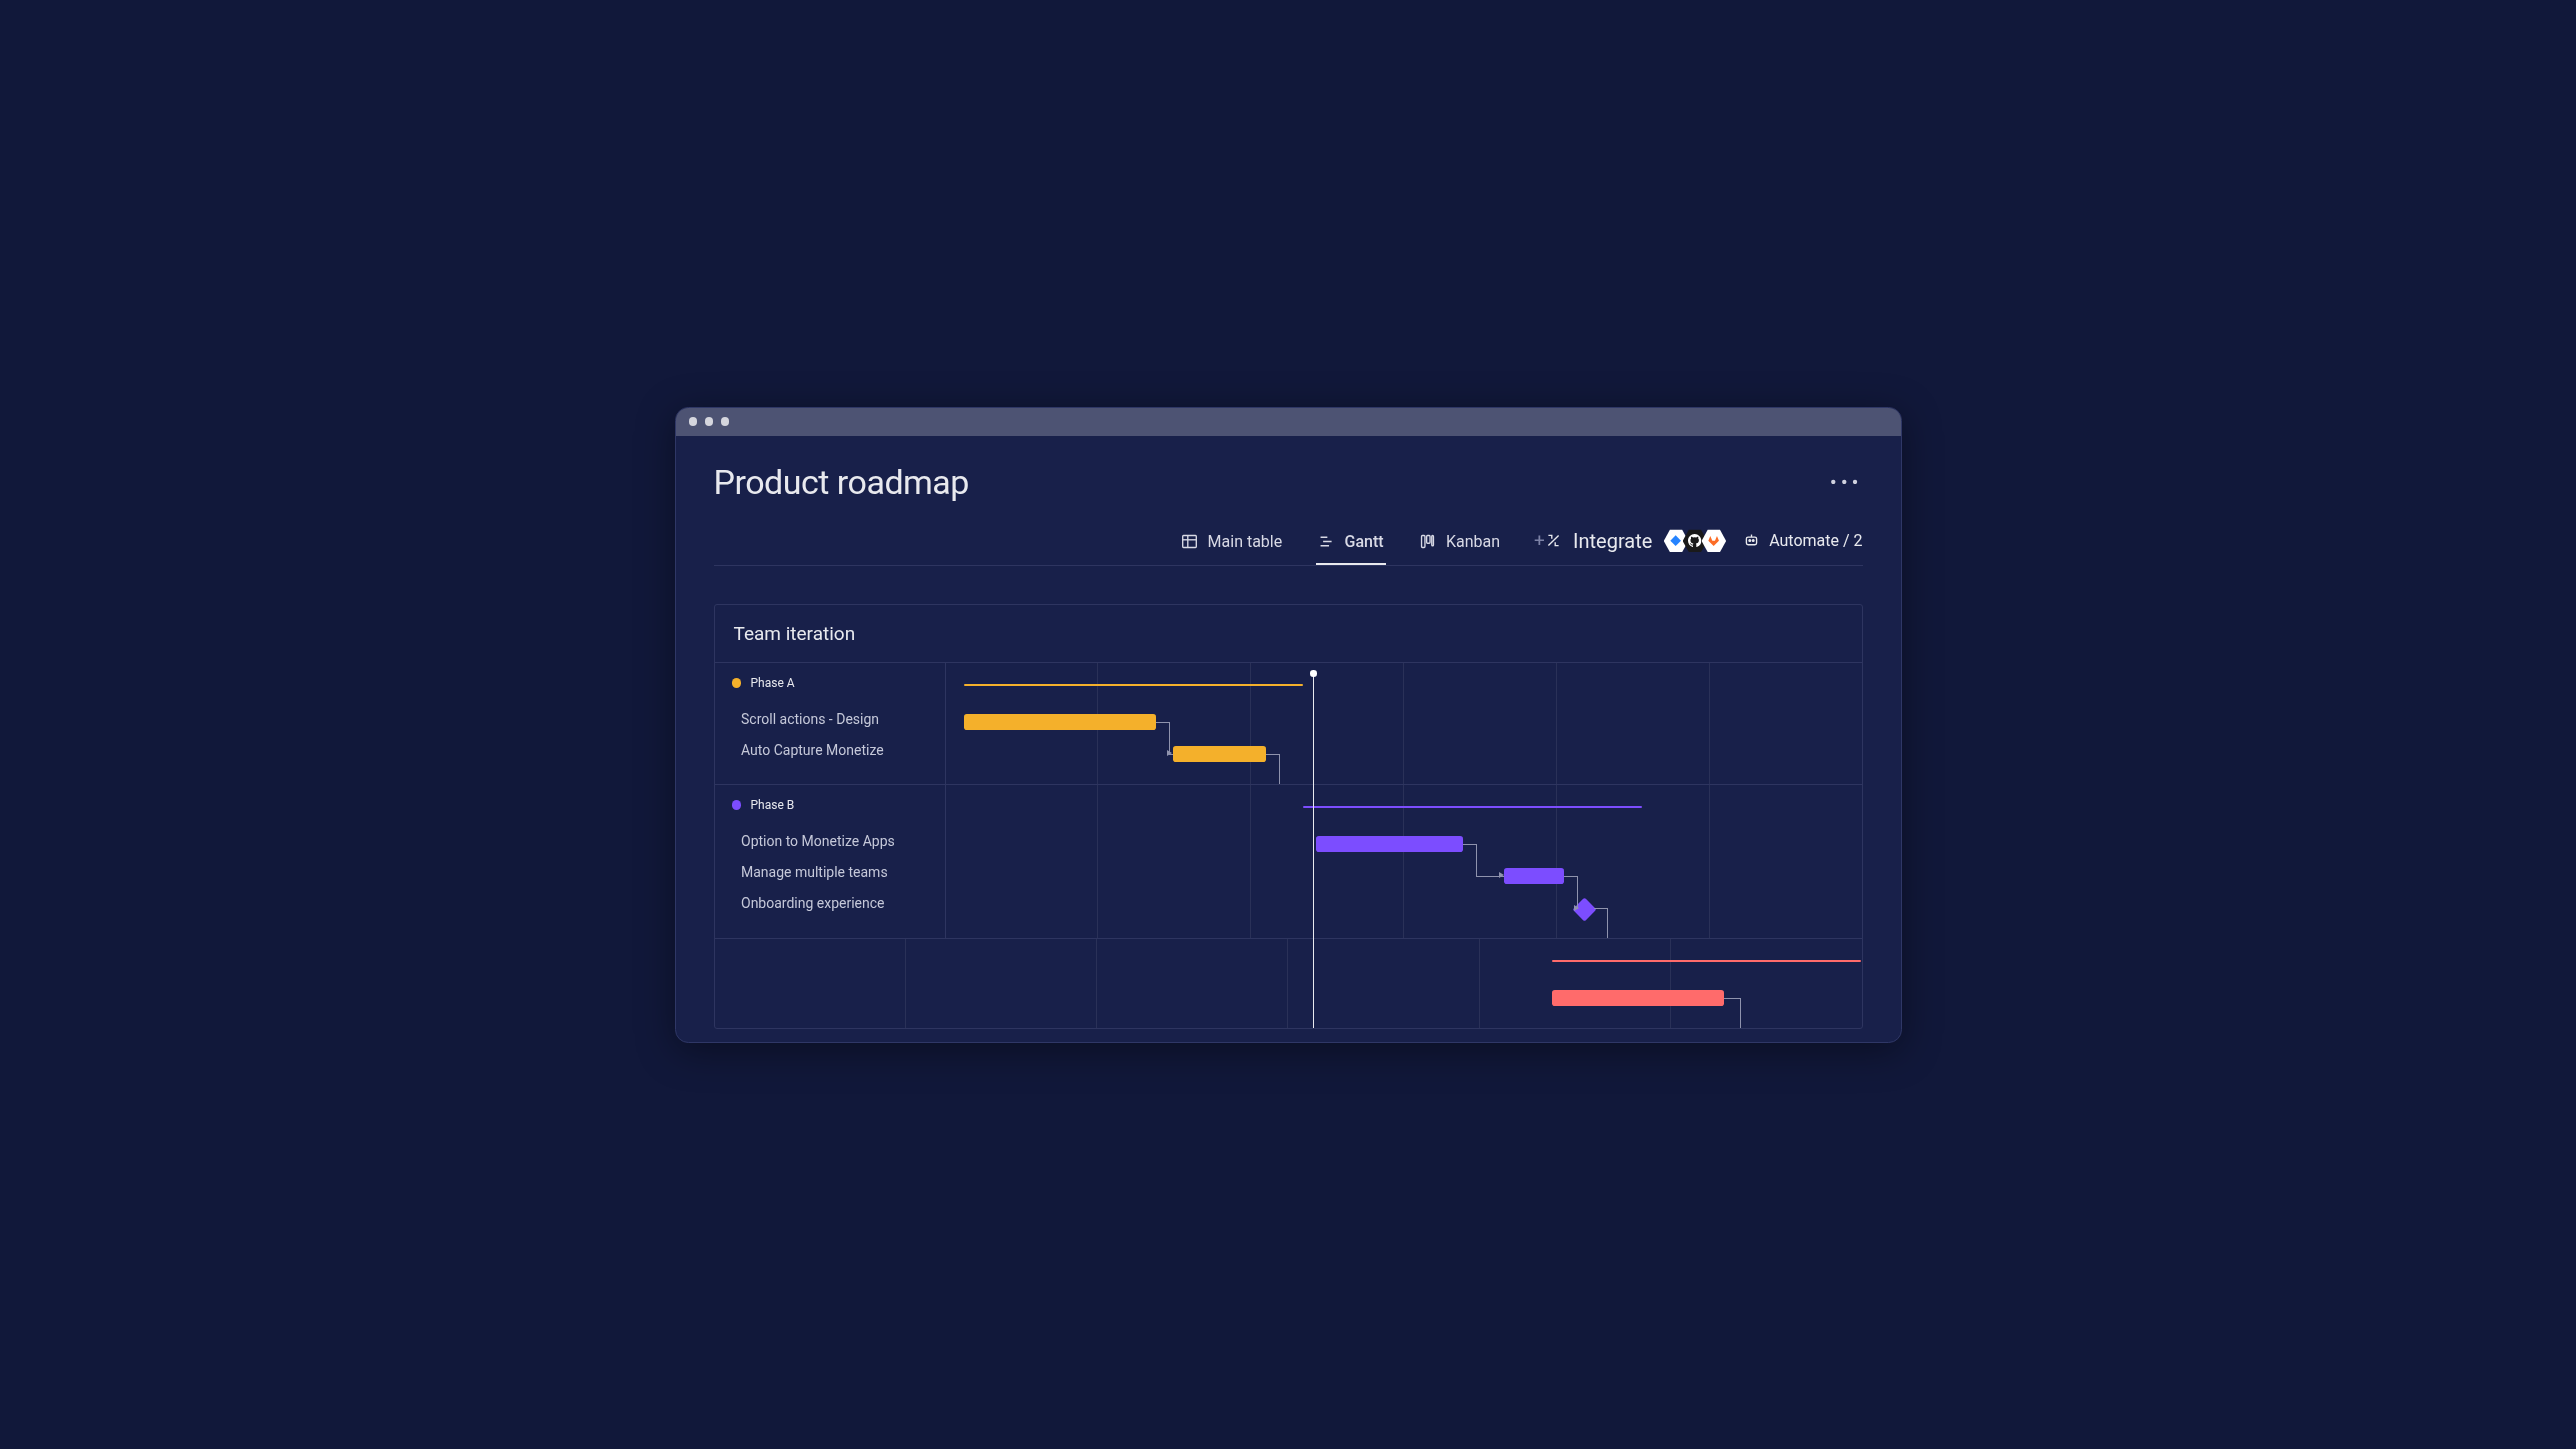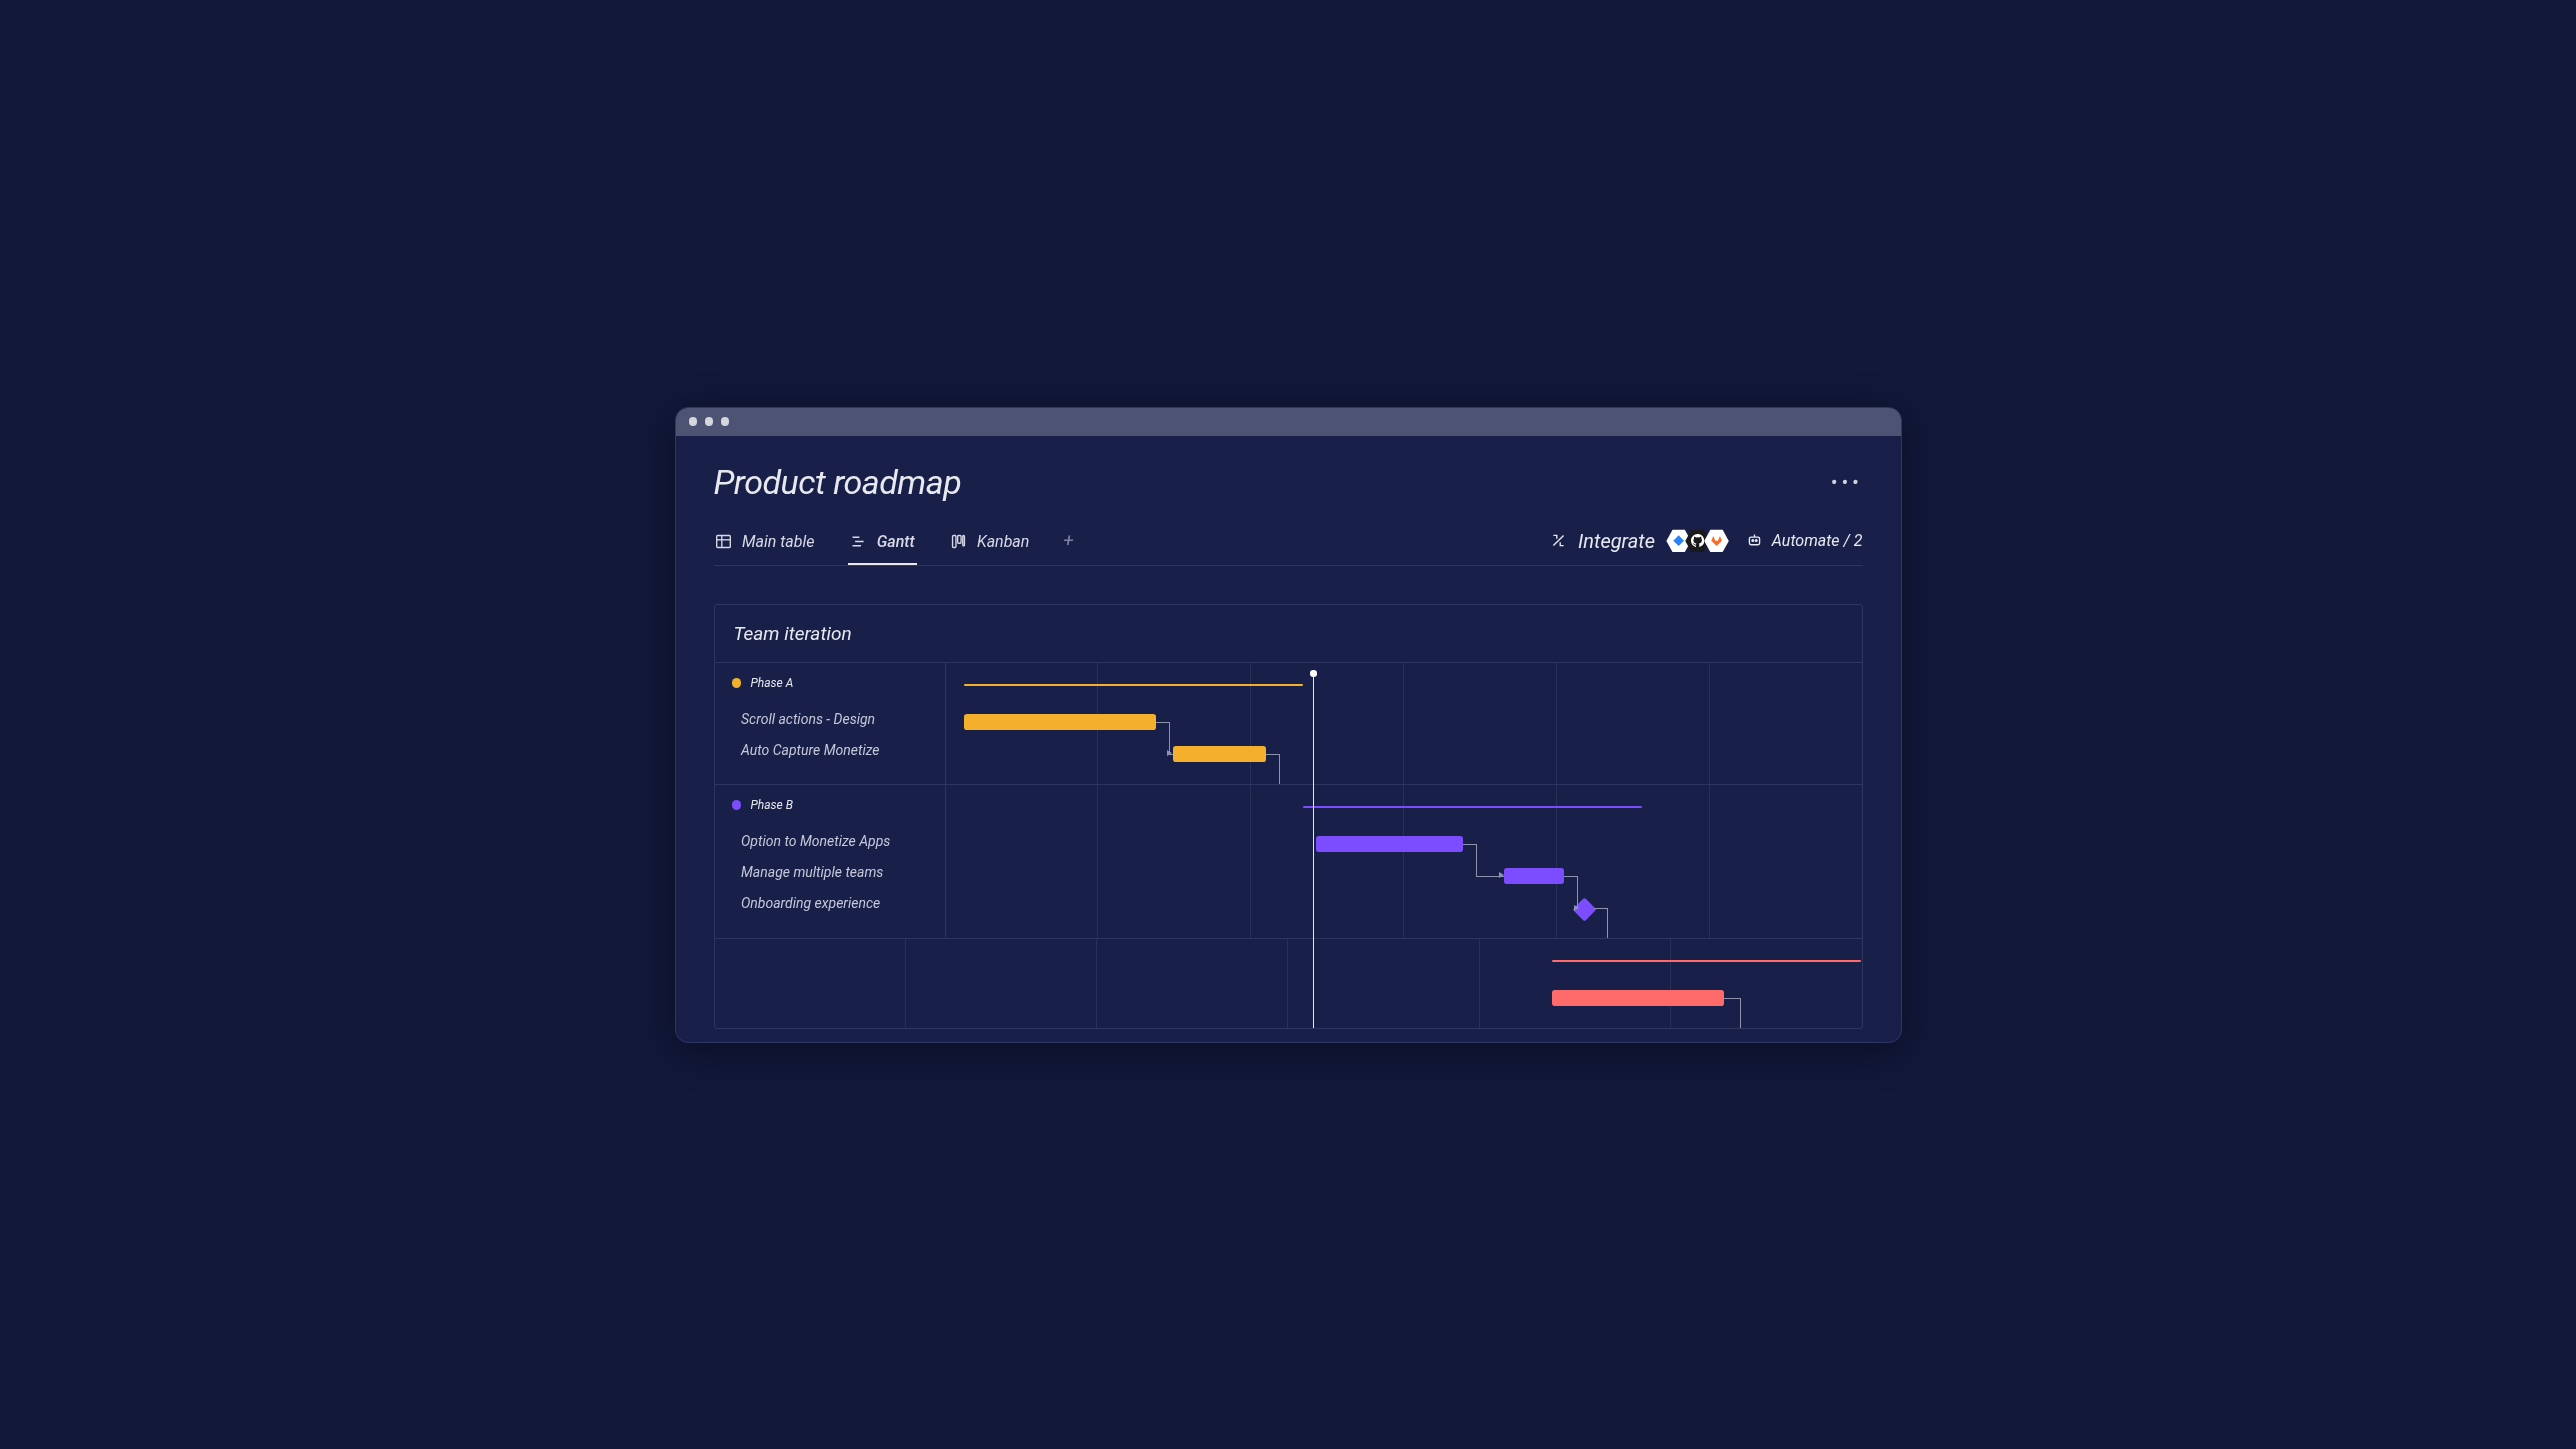--- a/index.html
+++ b/index.html
@@ -14,21 +14,20 @@
     min-height: 100vh;
     padding: 38px;
   }
   .window {
     width: 1227px;
     background: #18204a;
     border-radius: 13.3px;
     overflow: hidden;
     box-shadow: 0 7.6px 38px rgba(0,0,0,.4);
     border: 0.9px solid #2f3766;
-    font-style: italic;
   }
   .titlebar {
     background: #4d5373;
     height: 28px;
     display: flex;
     align-items: center;
     padding: 0 13.3px;
     gap: 7.6px;
   }
   .dot { width: 8.5px; height: 8.5px; border-radius: 50%; background: #d5d6de; }
@@ -38,21 +37,21 @@
     overflow: hidden;
   }
   .header-row { display: flex; align-items: center; justify-content: space-between; }
   .page-title { font-size: 34px; font-weight: 400; letter-spacing: -0.5px; }
   .menu-dots { color: #cfd1de; font-size: 21px; letter-spacing: 3.8px; cursor: pointer; }
   .tabs-row {
     display: flex;
     align-items: center;
     margin-top: 24.6px;
     border-bottom: 0.9px solid #2e3560;
-    justify-content: space-between;
+    justify-content: flex-end;
   }
   .tabs-left { display: flex; align-items: center; gap: 32px; }
   .tab {
     display: flex; align-items: center; gap: 9.5px;
     color: #d8d9e5; font-size: 16px; padding: 5.7px 1.9px 11.4px; cursor: pointer;
     border-bottom: 2.8px solid transparent;
     position: relative;
   }
   .tab.active { border-bottom-color: #e8e9ee; font-weight: 500; }
   .tab-icon { width: 17px; height: 17px; display:flex; align-items:center; justify-content:center;}

